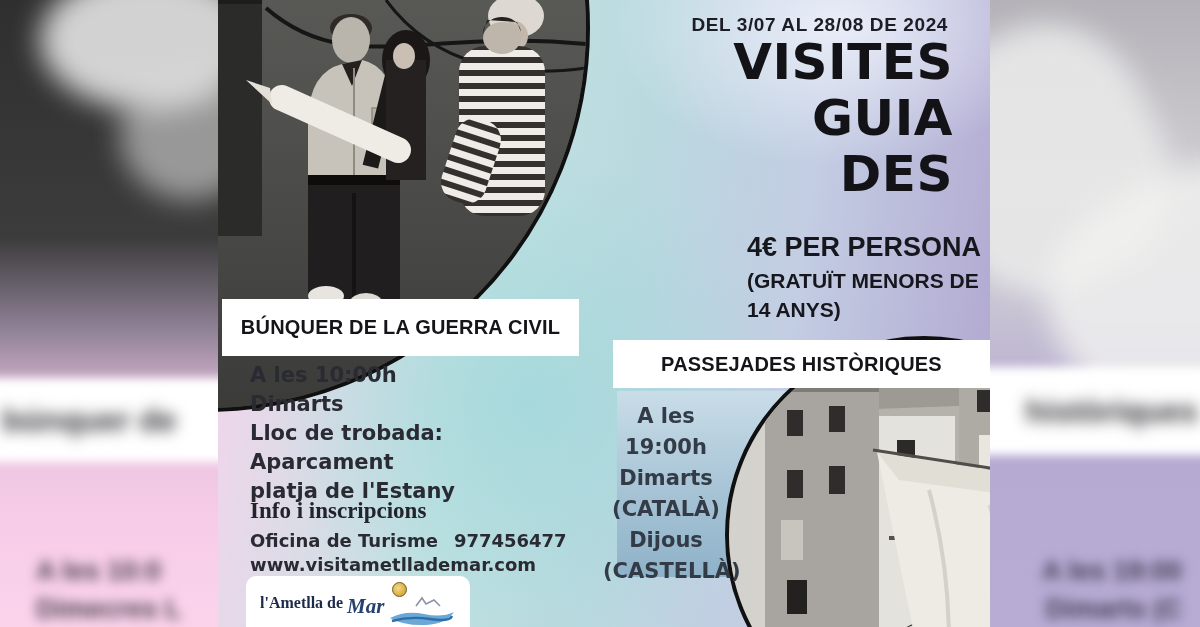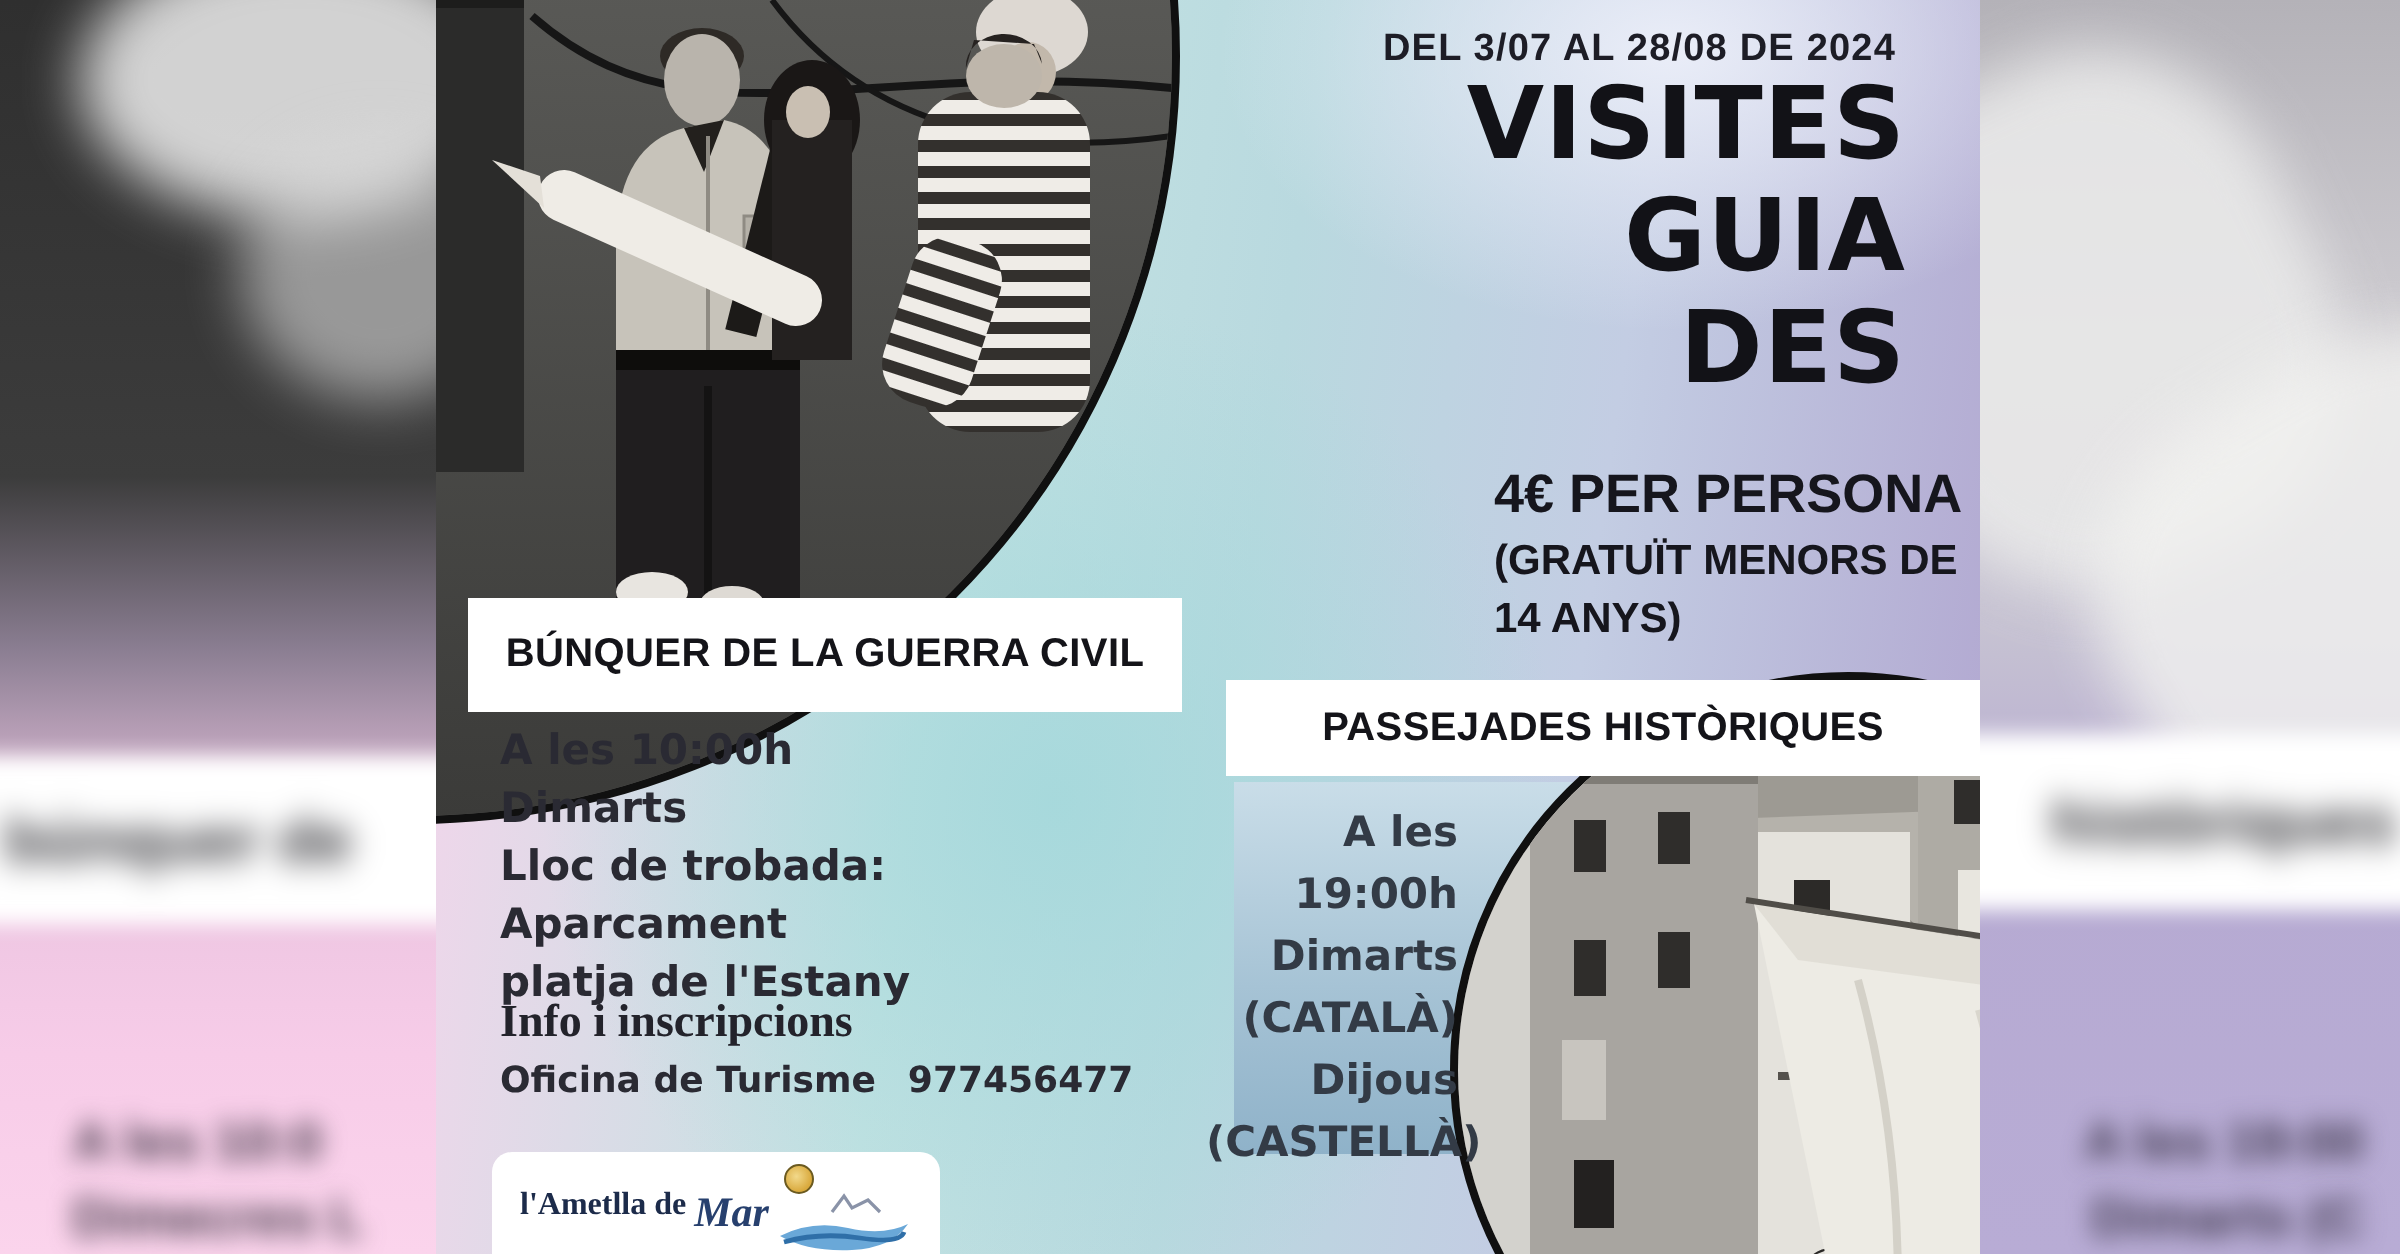--- a/index.html
+++ b/index.html
@@ -37,41 +37,41 @@
 
   .blue-panel{position:absolute;left:399px;top:391px;width:178px;height:186px;z-index:1;
     background:linear-gradient(180deg,#c9dde8 0%,#a6c3d5 55%,#8fb2c9 100%);}
 
   .photo-circle{position:absolute;border-radius:50%;border:4px solid #101010;overflow:hidden;z-index:2;background:#4a4a48;}
   .photo-tl{left:-396px;top:-356px;width:768px;height:768px;}
   .photo-br{left:507px;top:336px;width:398px;height:398px;}
   .photo-circle svg{position:absolute;left:0;top:0;display:block;}
 
   .banner{position:absolute;background:#ffffff;display:flex;align-items:center;justify-content:center;z-index:4;}
-  .banner-left{left:16px;top:299px;width:357px;height:57px;}
+  .banner-left{left:4px;top:299px;width:357px;height:57px;}
   .banner-right{left:395px;top:340px;width:377px;height:48px;}
   .banner span{font-weight:bold;color:#141419;letter-spacing:.2px;}
   .banner-left span{font-size:20px;}
   .banner-right span{font-size:20px;text-align:center;}
 
   .txt{position:absolute;z-index:5;}
   .date{right:42px;top:14px;font-weight:bold;font-size:19px;letter-spacing:.6px;color:#1d1d26;padding-left:44px;}
   .big-title{right:37px;top:34px;text-align:right;font-family:"DejaVu Sans",sans-serif;
     font-weight:bold;font-size:50px;line-height:56px;color:#121217;letter-spacing:.5px;}
   .price{left:529px;top:232px;font-weight:bold;font-size:27px;color:#16161d;}
   .price-note{left:529px;top:266px;font-weight:bold;font-size:21px;line-height:29px;color:#16161d;}
 
   .left-details{left:32px;top:361px;font-family:"DejaVu Sans",sans-serif;font-weight:bold;
     font-size:21px;line-height:29px;color:#2a2a33;}
   .info-title{left:32px;top:498px;font-family:Liberation Serif, serif;font-weight:bold;font-size:23px;color:#23232b;}
   .info-row{left:32px;top:530px;font-family:"DejaVu Sans",sans-serif;font-weight:bold;font-size:18px;color:#2a2a33;}
   .info-row .phone{margin-left:16px;}
   .website{left:32px;top:554px;font-family:"DejaVu Sans",sans-serif;font-weight:bold;font-size:18px;color:#2a2a33;}
 
-  .right-details{left:385px;top:401px;width:126px;text-align:right;font-family:"DejaVu Sans",sans-serif;
+  .right-details{left:385px;top:401px;width:126px;text-align:center;font-family:"DejaVu Sans",sans-serif;
     font-weight:bold;font-size:21px;line-height:31px;color:#333b46;z-index:5;}
 
   .logo-box{left:28px;top:576px;width:224px;height:62px;background:#fff;border-radius:10px;z-index:5;
     display:flex;align-items:flex-start;padding:10px 10px 0 14px;}
   .logo-text{font-family:"Liberation Serif",serif;color:#1c2b4a;font-size:16px;font-weight:bold;white-space:nowrap;margin-top:8px;text-align:center;}
   .logo-script{font-family:"Liberation Serif",serif;font-style:italic;font-size:21px;color:#27406e;margin-left:4px;}
   .logo-art{position:relative;width:70px;height:46px;margin-left:2px;flex:0 0 auto;}
   .logo-sun{position:absolute;left:6px;top:-4px;width:15px;height:15px;border-radius:50%;
     background:radial-gradient(circle at 40% 40%,#f2d98b,#d9a93c 70%);border:1.5px solid #6b5a20;}
   .logo-art svg{position:absolute;left:0;top:8px;}
@@ -242,20 +242,21 @@
       <div>A les 10:00h</div>
       <div>Dimarts</div>
       <div>Lloc de trobada:</div>
       <div>Aparcament</div>
       <div>platja de l'Estany</div>
     </div>
     <div class="txt info-title">Info i inscripcions</div>
     <div class="txt info-row">
       <span>Oficina de Turisme</span><span class="phone">977456477</span>
     </div>
+    <div class="txt website">www.visitametllademar.com</div>
 
     <div class="txt logo-box">
       <span class="logo-text">l'Ametlla de</span>
       <span class="logo-text logo-script">Mar</span>
       <span class="logo-art">
         <span class="logo-sun"></span>
         <svg width="70" height="36" viewBox="0 0 70 36">
           <path d="M30,12 l6,-8 4,6 8,-4 6,6" stroke="#8a93a8" stroke-width="1.6" fill="none"></path>
           <path d="M4,24 Q20,16 38,20 T68,18 Q60,30 40,31 Q18,32 4,24 Z" fill="#6aa8d8"></path>
           <path d="M6,27 Q24,22 44,25 T66,22" stroke="#2f6fa8" stroke-width="2.4" fill="none"></path>

